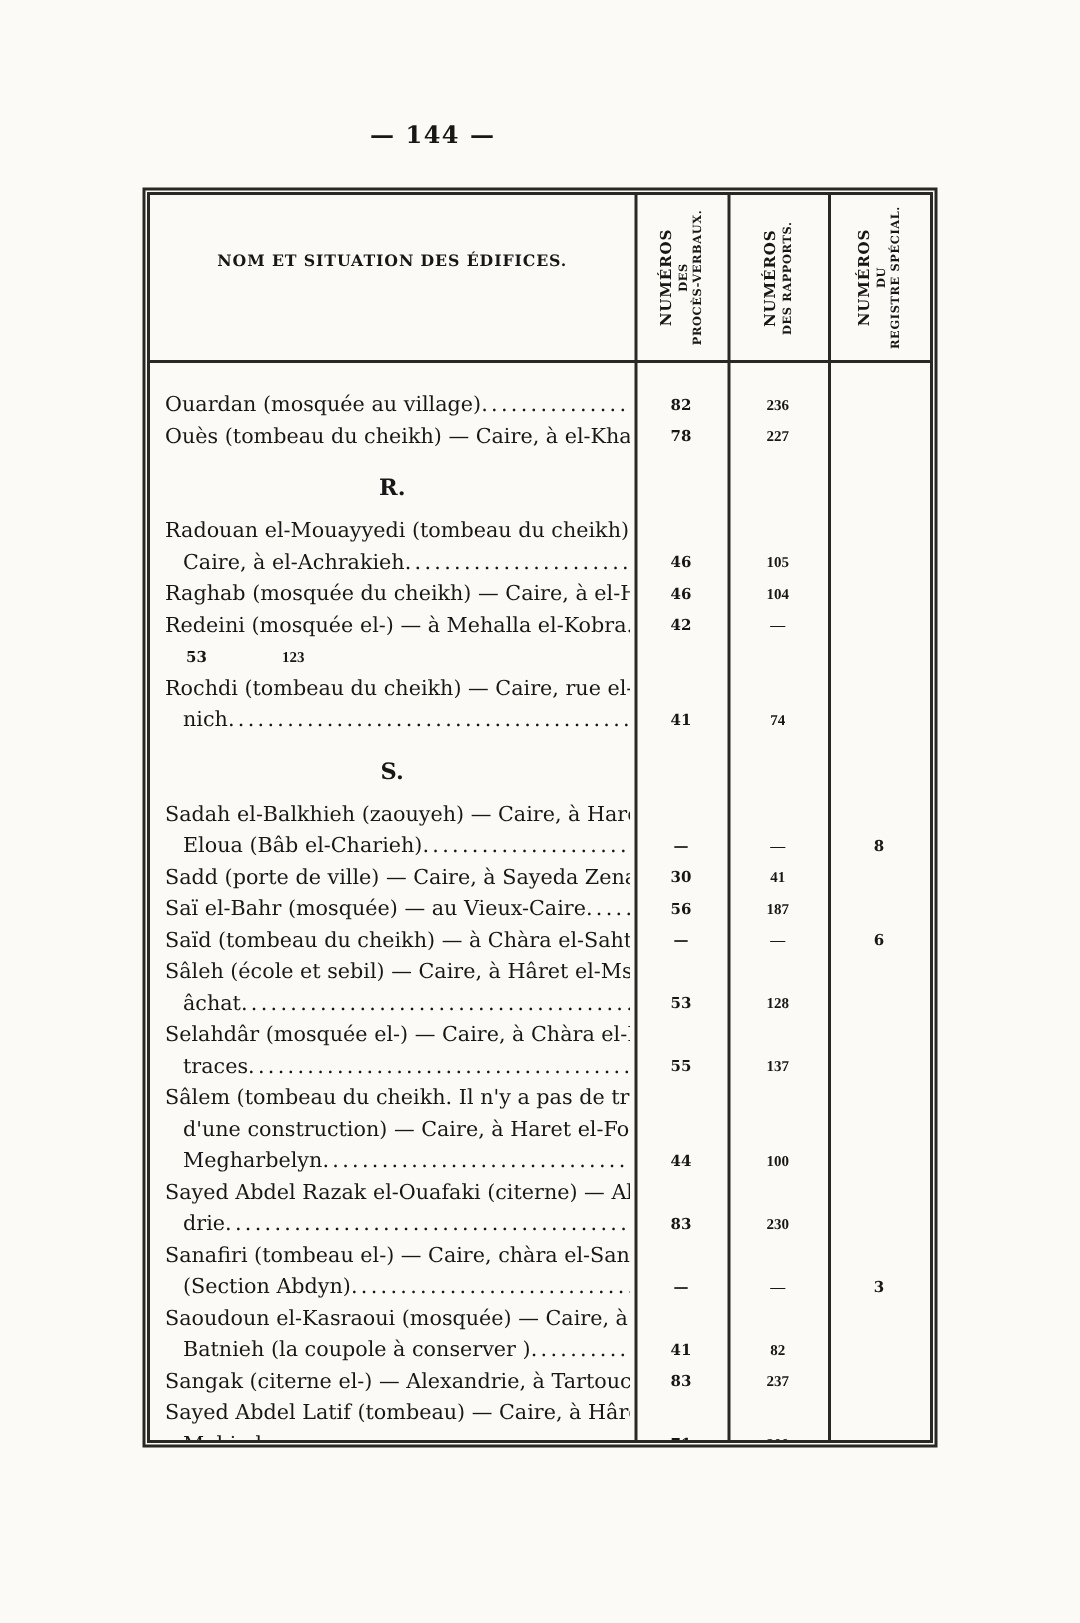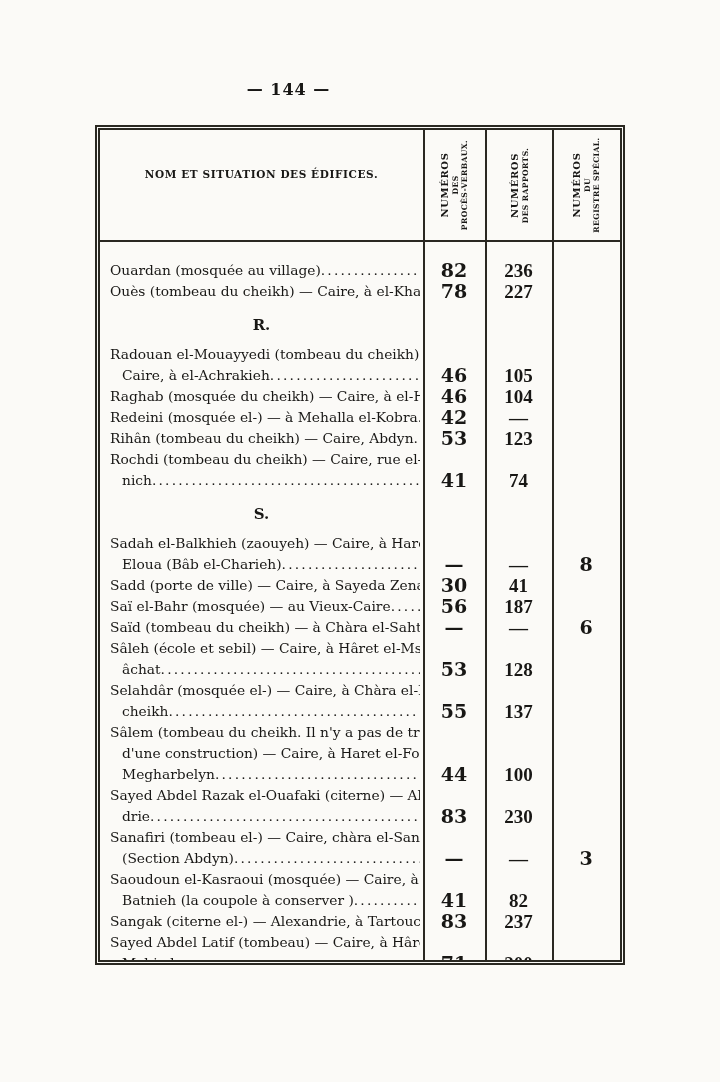--- a/index.html
+++ b/index.html
@@ -45,21 +45,21 @@
   .tline{display:flex;align-items:flex-start;overflow:hidden;white-space:nowrap;}
   .tline.cont{padding-left:12px;}
   .txt{flex:0 0 auto;white-space:pre;}
   .fill{flex:1 1 auto;min-width:0;overflow:hidden;white-space:nowrap;}
   .fill::after{
     content:"..........................................................................";
     letter-spacing:2.2px;font-size:13.8px;
   }
   .num{
     box-sizing:border-box;display:flex;align-items:flex-end;justify-content:center;
-    font-size:19px;font-weight:bold;line-height:21px;text-align:center;
+    font-size:10px;font-weight:bold;line-height:21px;text-align:center;
   }
   .c0{width:62px;}
   .c1{width:67px;font-family:Liberation Serif, serif;}
   .c2{width:68px;}
   .section-head{
     width:323px;text-align:center;font-size:15px;font-weight:bold;
     margin:13px 0 8px 0;line-height:21px;
   }
 </style>
 </head>
@@ -155,26 +155,20 @@
             <div class="tline">
               <div class="txt">Redeini (mosquée el-) — à Mehalla el-Kobra</div>
               <div class="fill"></div>
             </div>
           </div>
           <div class="num c0">42</div>
           <div class="num c1">—</div>
           <div class="num c2"></div>
         </div>
         <div class="row">
-          <div class="name">
-            <div class="tline">
-              <div class="txt">Rihân (tombeau du cheikh) — Caire, Abdyn</div>
-              <div class="fill"></div>
-            </div>
-          </div>
           <div class="num c0">53</div>
           <div class="num c1">123</div>
           <div class="num c2"></div>
         </div>
         <div class="row">
           <div class="name">
             <div class="tline">
               <div class="txt">Rochdi (tombeau du cheikh) — Caire, rue el-Bat-</div>
             </div>
             <div class="tline cont">
@@ -247,21 +241,21 @@
           <div class="num c0">53</div>
           <div class="num c1">128</div>
           <div class="num c2"></div>
         </div>
         <div class="row">
           <div class="name">
             <div class="tline">
               <div class="txt">Selahdâr (mosquée el-) — Caire, à Chàra el-Mar-</div>
             </div>
             <div class="tline cont">
-              <div class="txt">cheikh</div>
+              <div class="txt">traces</div>
               <div class="fill"></div>
             </div>
           </div>
           <div class="num c0">55</div>
           <div class="num c1">137</div>
           <div class="num c2"></div>
         </div>
         <div class="row">
           <div class="name">
             <div class="tline">

